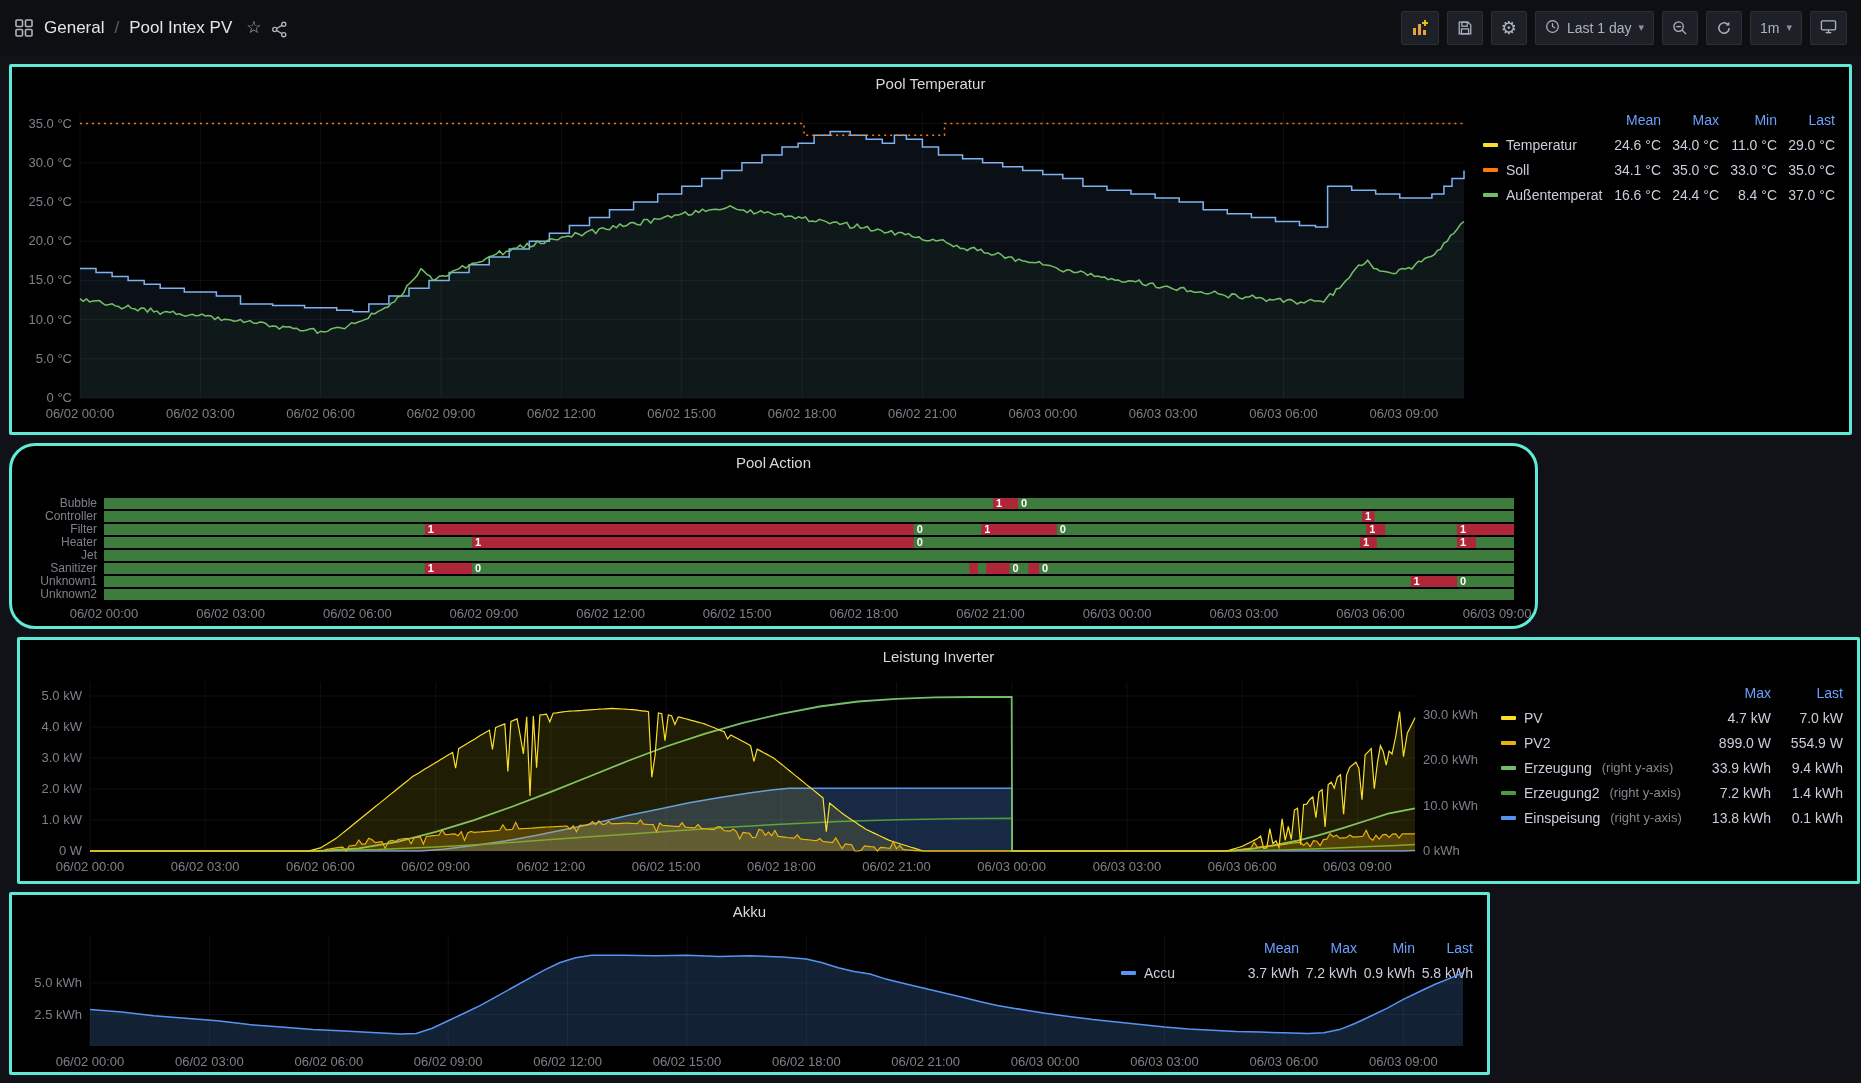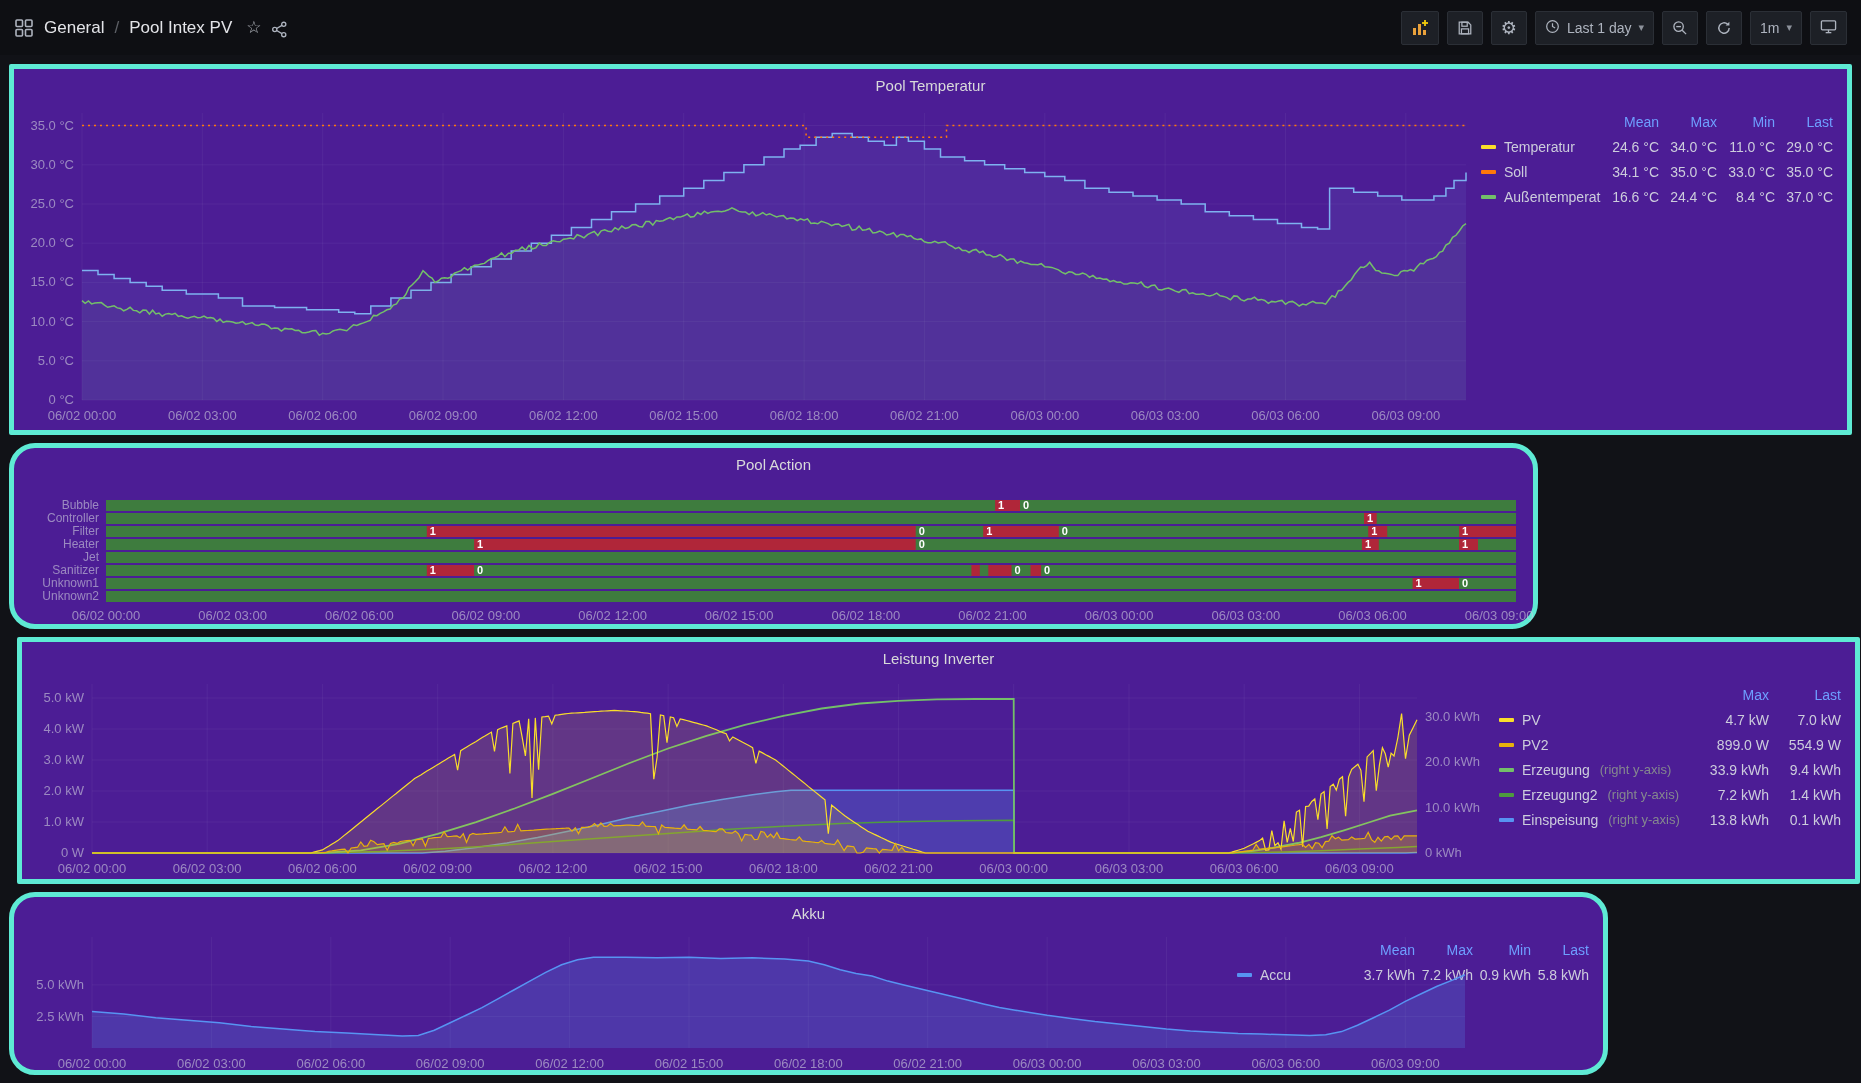--- a/index.html
+++ b/index.html
@@ -11,21 +11,21 @@
   .crumb{font-size:17px;color:#e3e4e8;cursor:pointer;}
   .sep{color:#5d6066;font-size:17px;}
   .nav-ico{color:#aeb4bf;display:flex;align-items:center;}
   .star{font-size:17px;color:#b2b6bd;margin-left:4px;}
   .nav-right{display:flex;align-items:center;gap:8px;}
   .nav-btn{height:34px;min-width:34px;background:#1d2026;border:1px solid #2b2f36;border-radius:2px;
     color:#aeb4bf;display:flex;align-items:center;justify-content:center;gap:7px;padding:0 9px;
     font-size:14px;box-sizing:border-box;cursor:pointer;}
   .caret{font-size:11px;color:#8d929b;}
   
-  .panel{position:absolute;background:#4c1d95;border:5px solid #5eead4;border-radius:2px;box-sizing:border-box;}
+  .panel{position:absolute;background:#000000;border:3px solid #5eead4;border-radius:2px;box-sizing:border-box;}
   .panel-title{height:34px;line-height:34px;text-align:center;font-size:15px;font-weight:500;color:#d8d9da;}
   .panel-body{position:absolute;top:34px;left:0;right:0;bottom:0;display:flex;}
   .plot{flex:1;position:relative;}
   .plot svg{position:absolute;left:0;top:0;}
   svg text{font-family:"Liberation Sans",sans-serif;font-size:13px;fill:rgba(204,204,220,0.62);}
   svg text.mk{font-size:11px;font-weight:bold;fill:#ffffff;}
   svg text.row-label{font-size:12px;}
   
   .legend{padding:6px 14px 0 4px;font-size:14px;color:#ccccdc;box-sizing:border-box;}
   .legend.w4{width:370px;}
@@ -407,21 +407,21 @@
             <span class="lg-label">Einspeisung</span>
             <span class="lg-suffix">(right y-axis)</span>
           </div>
           <div class="lg-val">13.8 kWh</div>
           <div class="lg-val">0.1 kWh</div>
         </div>
       </div>
   </div>
 </div>
 
-<div class="panel" style="left:9px;top:892px;width:1599px;height:183px;border-radius:26px;">
+<div class="panel" style="left:9px;top:892px;width:1481px;height:183px;">
   <div class="panel-title">Akku</div>
   <div class="panel-body">
     <div class="plot">
         <svg width="1471" height="147">
           <line x1="78" x2="1451" y1="85.5" y2="85.5" stroke="rgba(204,204,220,0.07)"></line>
           <text x="70" y="89.5" text-anchor="end">2.5 kWh</text>
           <line x1="78" x2="1451" y1="53.9" y2="53.9" stroke="rgba(204,204,220,0.07)"></line>
           <text x="70" y="57.9" text-anchor="end">5.0 kWh</text>
           <line x1="78.0" x2="78.0" y1="6" y2="117" stroke="rgba(204,204,220,0.07)"></line>
           <text x="78.0" y="137" text-anchor="middle">06/02 00:00</text>

